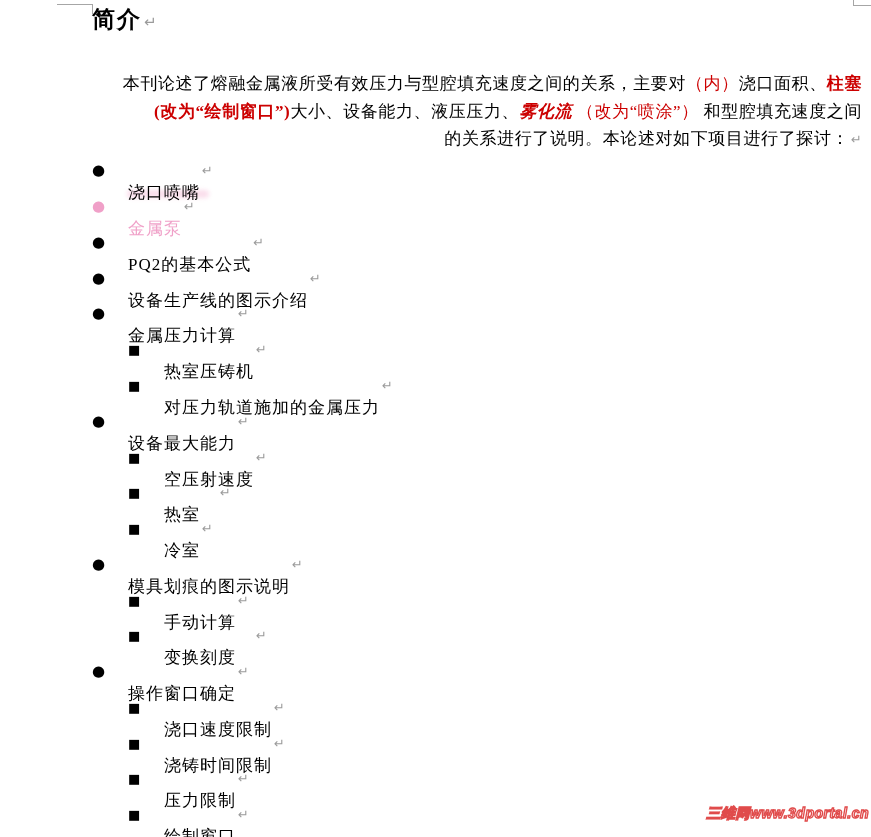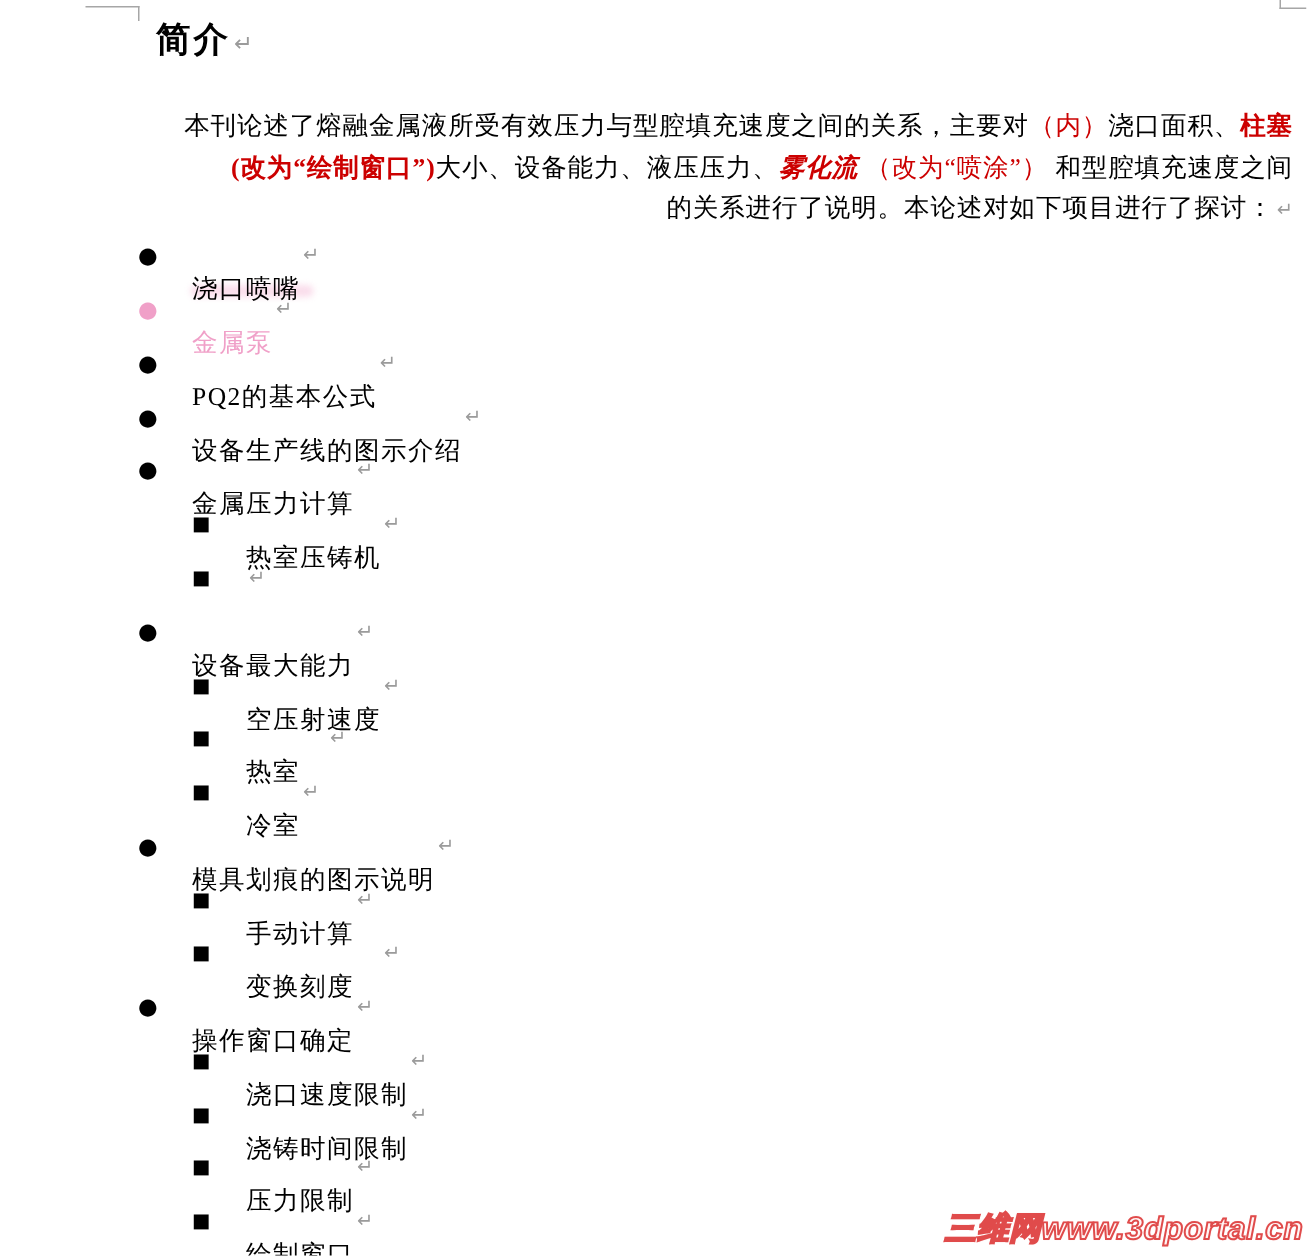--- a/index.html
+++ b/index.html
@@ -14,23 +14,23 @@
     width:871px;height:837px;background:#ffffff;overflow:hidden;position:relative;
     font-family:"Liberation Serif","DejaVu Serif",serif;color:#000;
   }
   .page{position:absolute;inset:0;}
   .crop-mark{position:absolute;}
   .crop-mark.left{left:57px;top:4px;width:35px;height:9px;
     border-top:1px solid var(--crop-gray);border-right:1px solid var(--crop-gray);}
   .crop-mark.right{left:853px;top:0;width:17px;height:5px;
     border-left:1px solid var(--crop-gray);border-bottom:1px solid var(--crop-gray);}
   .title{
-    position:absolute;left:92px;top:2px;margin:12px;
+    position:absolute;left:92px;top:2px;margin:0;
     font-family:"Liberation Sans","DejaVu Sans",sans-serif;
-    font-size:23px;font-weight:bold;line-height:24px;letter-spacing:2px;
+    font-size:23px;font-weight:bold;line-height:34px;letter-spacing:2px;
   }
   .pilcrow{
     color:var(--mark-gray);font-size:13px;font-weight:normal;font-style:normal;
     letter-spacing:0;margin-left:2px;vertical-align:baseline;
     font-family:"DejaVu Sans",sans-serif;
   }
   .pilcrow.gap{margin-left:20px;}
   .title .pilcrow{font-size:15px;}
   .paragraph{
     position:absolute;left:92px;top:70px;width:770px;
@@ -51,21 +51,21 @@
   .row.l2 .bullet{font-size:13px;}
   .row.pink, .row.pink .bullet{color:var(--pink);}
   .row .label{white-space:nowrap;margin-top:44px;}
   .ghost{
     position:absolute;left:127px;top:190px;width:82px;height:8px;
     background:var(--pink);opacity:0.35;filter:blur(2px);border-radius:4px;
   }
   .watermark{
     position:absolute;right:2px;top:805px;
     font-family:"Liberation Sans","DejaVu Sans",sans-serif;
-    font-size:21px;font-weight:bold;font-style:italic;letter-spacing:0.5px;
+    font-size:14px;font-weight:bold;font-style:italic;letter-spacing:0.5px;
     color:#fff5f5;-webkit-text-stroke:1.3px var(--watermark-red);
     text-shadow:0 0 1px var(--watermark-red);
     white-space:nowrap;
   }
 </style>
 </head>
 <body>
 
 <div class="page">
   <div class="crop-mark left"></div>
@@ -107,20 +107,21 @@
         <span class="label">金属压力计算</span>
         <span class="pilcrow">↵</span>
       </div>
       <div class="row l2">
         <span class="bullet">■</span>
         <span class="label">热室压铸机</span>
         <span class="pilcrow">↵</span>
       </div>
       <div class="row l2">
         <span class="bullet">■</span>
+        <span class="label">对压力轨道施加的金属压力</span>
         <span class="pilcrow">↵</span>
       </div>
       <div class="row l1">
         <span class="bullet">●</span>
         <span class="label">设备最大能力</span>
         <span class="pilcrow">↵</span>
       </div>
       <div class="row l2">
         <span class="bullet">■</span>
         <span class="label">空压射速度</span>

